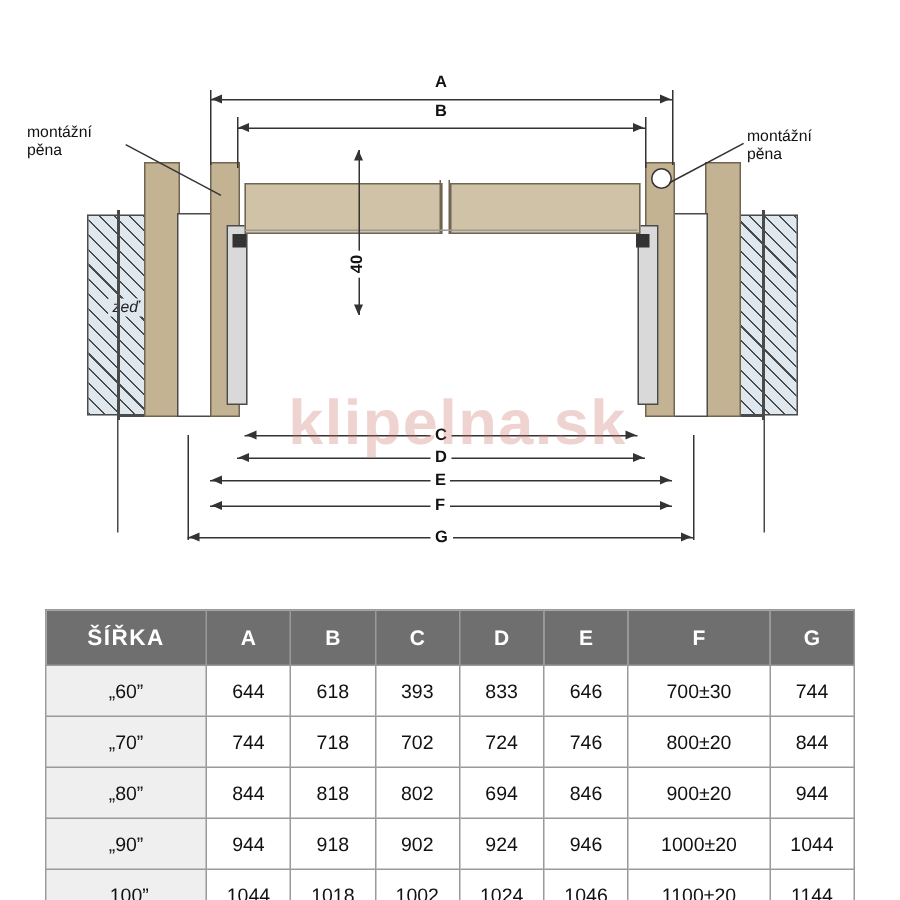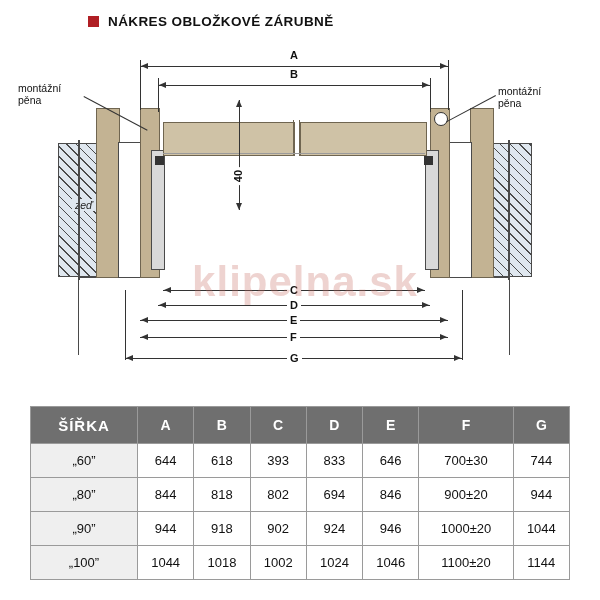--- a/index.html
+++ b/index.html
@@ -64,24 +64,20 @@
   thead th{background:#6f6f6f;color:#fff;height:34px;font-weight:bold;font-size:14px;}
   thead th.first{width:104px;font-size:15px;letter-spacing:1px;}
   tbody td{height:31px;background:#fff;color:#111;font-size:13px;margin-top:48px;}
   tbody tr td.first{background:#efefef;font-size:13px;}
 </style>
 </head>
 <body>
 
 <div id="wrap">
 
-  <div class="title-row">
-    <span class="title-bullet"></span>
-    <span class="title-text">NÁKRES OBLOŽKOVÉ ZÁRUBNĚ</span>
-  </div>
 
   <div class="draw">
 
     <div class="wall" style="left:58px;top:143px;width:78px;height:132px;"></div>
     <div class="wall-label" style="left:72px;top:199px;">zeď</div>
 
     <div class="thinline" style="left:78px;top:140px;width:2px;height:140px;"></div>
     <div class="thinline" style="left:78px;top:276px;width:60px;height:1.5px;"></div>
 
     <div class="thinline" style="left:78px;top:275px;width:1px;height:80px;"></div>
@@ -196,20 +192,30 @@
         <td class="first">„60”</td>
         <td>644</td>
         <td>618</td>
         <td>393</td>
         <td>833</td>
         <td>646</td>
         <td>700±30</td>
         <td>744</td>
       </tr>
       <tr>
+        <td class="first">„70”</td>
+        <td>744</td>
+        <td>718</td>
+        <td>702</td>
+        <td>724</td>
+        <td>746</td>
+        <td>800±20</td>
+        <td>844</td>
+      </tr>
+      <tr>
         <td class="first">„80”</td>
         <td>844</td>
         <td>818</td>
         <td>802</td>
         <td>694</td>
         <td>846</td>
         <td>900±20</td>
         <td>944</td>
       </tr>
       <tr>

